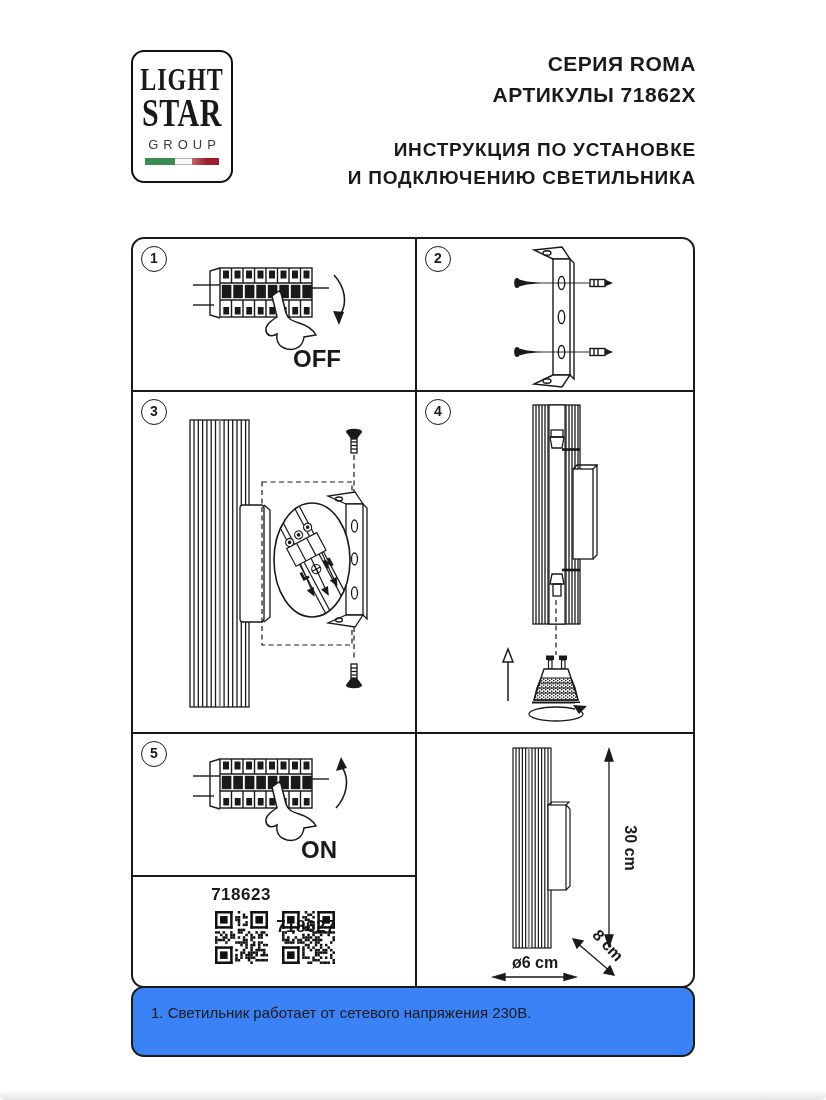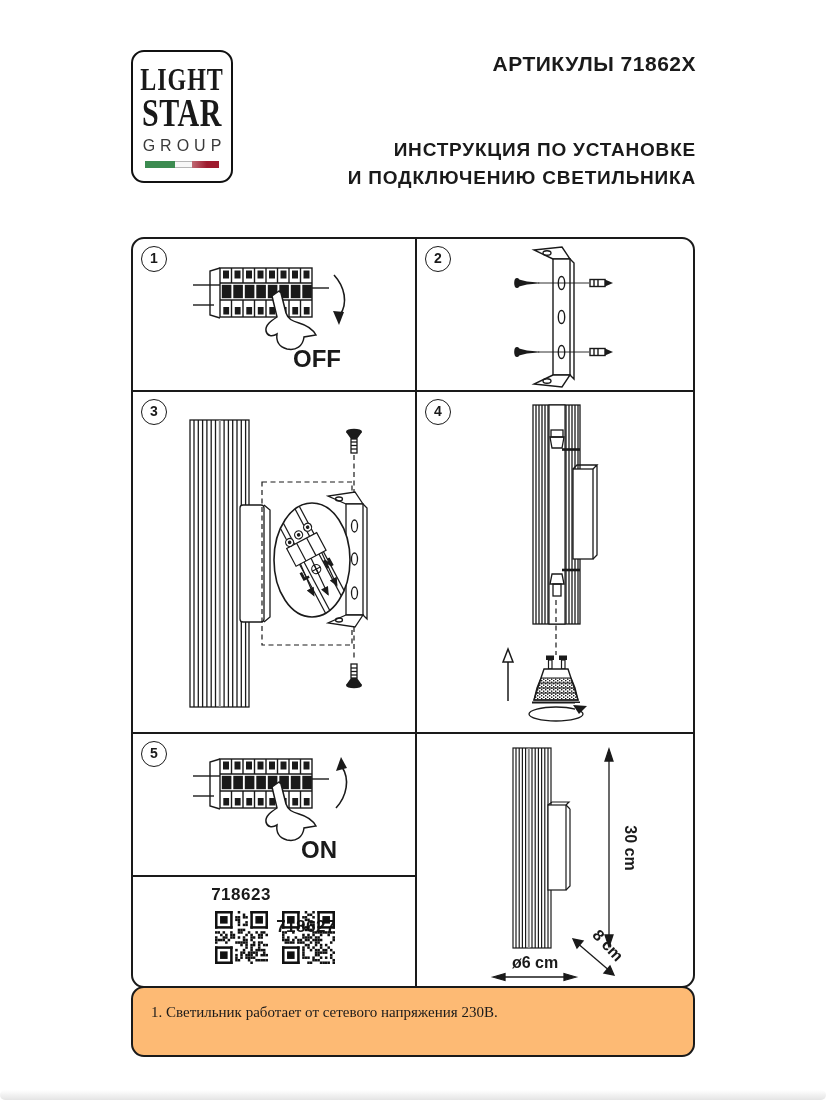--- a/index.html
+++ b/index.html
@@ -8,21 +8,21 @@
           font-family:"Liberation Sans", sans-serif; color:#1a1a1a; overflow:hidden; }
   .abs { position:absolute;border-radius:13px; }
 
   
   .logo-box { left:131px; top:50px; width:102px; height:133px; border:2px solid #111;
               text-align:center; background:#fff; }
   .logo-w1 { margin-top:14px; font-family:"Liberation Serif", serif; font-weight:bold;
              font-size:24px; letter-spacing:1px; transform:scaleY(1.35); color:#191919; }
   .logo-w2 { font-family:"Liberation Serif", serif; font-weight:bold; font-size:30px;
              letter-spacing:0.5px; transform:scaleY(1.3); margin-top:3px; color:#191919; }
-  .logo-w3 { font-size:16px; letter-spacing:5px; color:#3a3a3a; margin-top:7px; text-indent:5px;text-align:center; }
+  .logo-w3 { font-size:13px; letter-spacing:5px; color:#3a3a3a; margin-top:7px; text-indent:5px;text-align:center; }
   .flag { width:74px; height:7px; margin:6px auto 0; display:flex; }
   .flag .fg { width:40%; background:#3c8b50; }
   .flag .fw { width:24%; background:#f7f7f7; border-top:1px solid #b5b5b5; border-bottom:1px solid #b5b5b5; }
   .flag .fr { width:36%; background:linear-gradient(90deg,#c06a74,#9e1b2e 55%); }
 
   .hdr-top { right:130px; top:48px; text-align:right; font-weight:bold; font-size:21px;
              line-height:31px; letter-spacing:0.5px; }
   .hdr-title { right:130px; top:136px; text-align:right; font-weight:bold; font-size:19px;
                line-height:28px; letter-spacing:0.8px; }
 
@@ -36,22 +36,22 @@
   svg text { font-family:"Liberation Sans", sans-serif; }
   .swlabel { font-weight:bold; font-size:24px; fill:#1a1a1a; }
   .dimlabel { font-weight:bold; font-size:16px; fill:#1a1a1a; }
 
   
   .qr-label { position:absolute; width:90px; text-align:center; top:8px; font-size:17px;
               font-weight:bold; letter-spacing:0.5px; }
   .qr-svg { position:absolute; top:34px; width:53px; height:53px; }
 
   
-  .notes { left:131px; top:986px; width:564px; height:71px; border:2px solid #1a1a1a; background:#fdba74;
-           padding:13px 0 0 18px; font-size:15px; line-height:23px;font-family:Liberation Serif, serif; }
+  .notes { left:131px; top:986px; width:564px; height:71px; border:2px solid #1a1a1a; background:#3b82f6;
+           padding:13px 0 0 18px; font-size:15px; line-height:23px; }
 
   .scan-edge { left:0; top:1090px; width:826px; height:10px;
                background:linear-gradient(180deg,#ffffff,#e4e4e4); }
 </style>
 </head>
 <body>
 
 <div class="page">
 
   <div class="abs logo-box">
@@ -59,20 +59,21 @@
     <div class="logo-w2">STAR</div>
     <div class="logo-w3">GROUP</div>
     <div class="flag">
       <span class="fg"></span>
         <span class="fw"></span>
         <span class="fr"></span>
     </div>
   </div>
 
   <div class="abs hdr-top">
+    <div>СЕРИЯ ROMA</div>
     <div>АРТИКУЛЫ 71862X</div>
   </div>
   <div class="abs hdr-title">
     <div>ИНСТРУКЦИЯ ПО УСТАНОВКЕ</div>
     <div>И ПОДКЛЮЧЕНИЮ СВЕТИЛЬНИКА</div>
   </div>
 
   <div class="abs grid">
     <div class="divider" style="left:282px;top:0;width:2px;height:747px;"></div>
     <div class="divider" style="left:0;top:151px;width:560px;height:2px;"></div>

